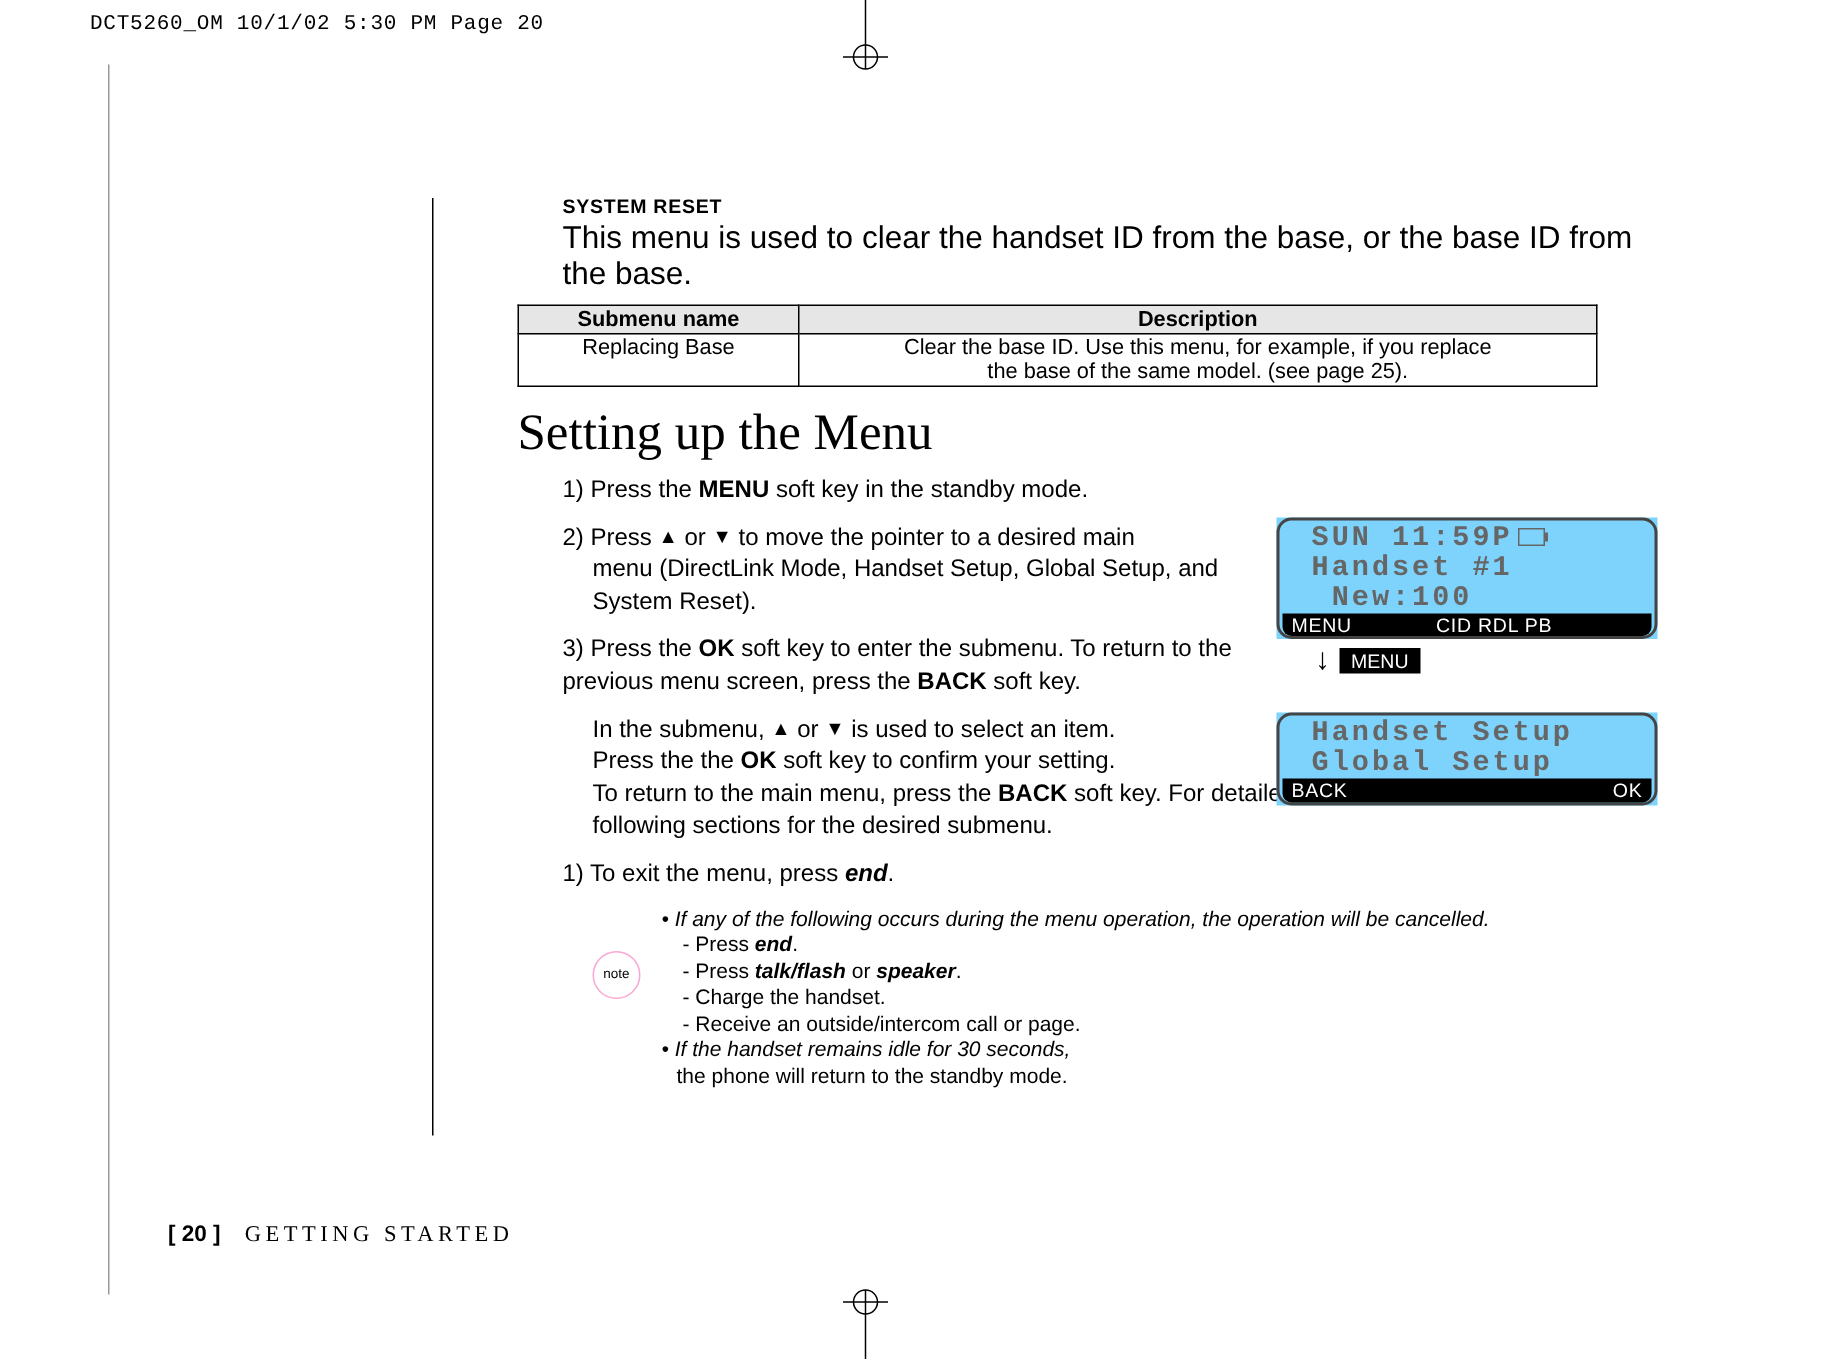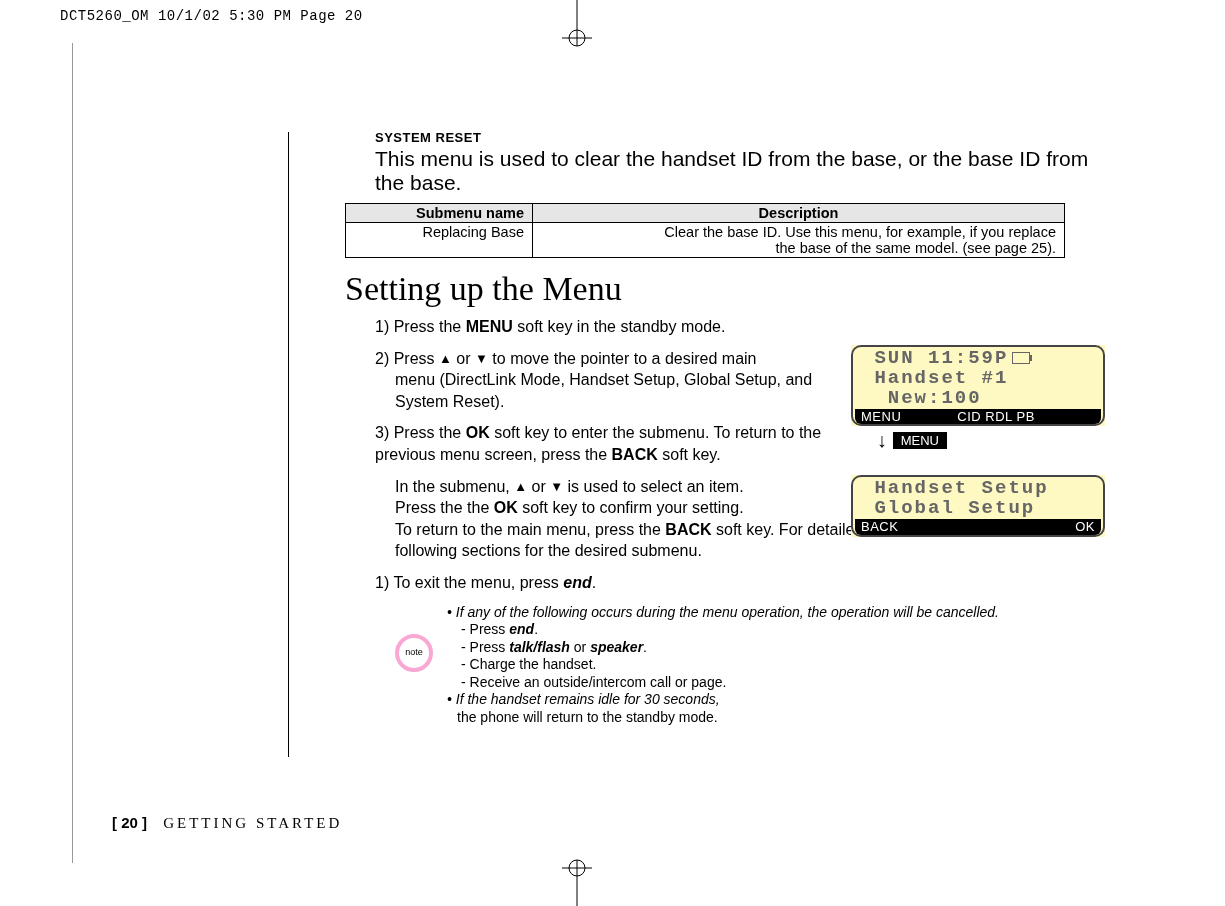--- a/index.html
+++ b/index.html
@@ -72,21 +72,21 @@
     border-collapse: collapse;
     width: 720px;
     margin-left: 0;
     margin-bottom: 12px;
     font-size: 14.5px;
   }
   table.submenu th, table.submenu td {
     border: 1px solid #000;
     padding: 1px 8px 1px 8px;
     vertical-align: top;
-    text-align: right;
+    text-align: center;
   }
   table.submenu th { background:#e6e6e6; font-weight:bold; }
   table.submenu th.center { text-align:center; }
   h1.serif-heading {
     font-family: Georgia, "Times New Roman", serif;
     font-weight: normal;
     font-size: 34px;
     margin: 4px 0 8px 0;
   }
   h4.sub-heading {
@@ -108,21 +108,21 @@
     display: flex;
     align-items: flex-start;
     margin-left: 50px;
     margin-top: 6px;
     font-size: 14px;
     line-height: 1.25;
   }
   .note-icon {
     width: 30px;
     height: 30px;
-    border: 4px solid #f9a8d4;
+    border: 1px solid #f9a8d4;
     border-radius: 50%;
     font-size: 9px;
     display: flex;
     align-items: center;
     justify-content: center;
     margin-right: 14px;
     margin-top: 30px;
     flex-shrink: 0;
   }
   .note-text .bullet { margin-left:0;font-style:italic; }
@@ -134,21 +134,21 @@
     font-size: 15px;
   }
   .footer .pagenum { font-weight: bold; }
   .footer .section { letter-spacing: 3px; font-family: Georgia, serif; margin-left: 12px; }
   .lcd {
     position: absolute;
     right: 0;
     width: 254px;
     font-family: "Courier New", monospace;
     font-size: 19px;
-    background: #fef9c3;
+    background: #7dd3fc;
   }
   .lcd-outer {
     border: 2px solid #444;
     border-radius: 10px;
     padding: 2px 2px 0 2px;
     line-height: 1.05;
   }
   .lcd.one { top: 215px; }
   .lcd.two { top: 345px; }
   .lcd-line { white-space: pre; letter-spacing: 2px; color:#666; font-weight:bold; text-align:left; padding-left:6px;}

